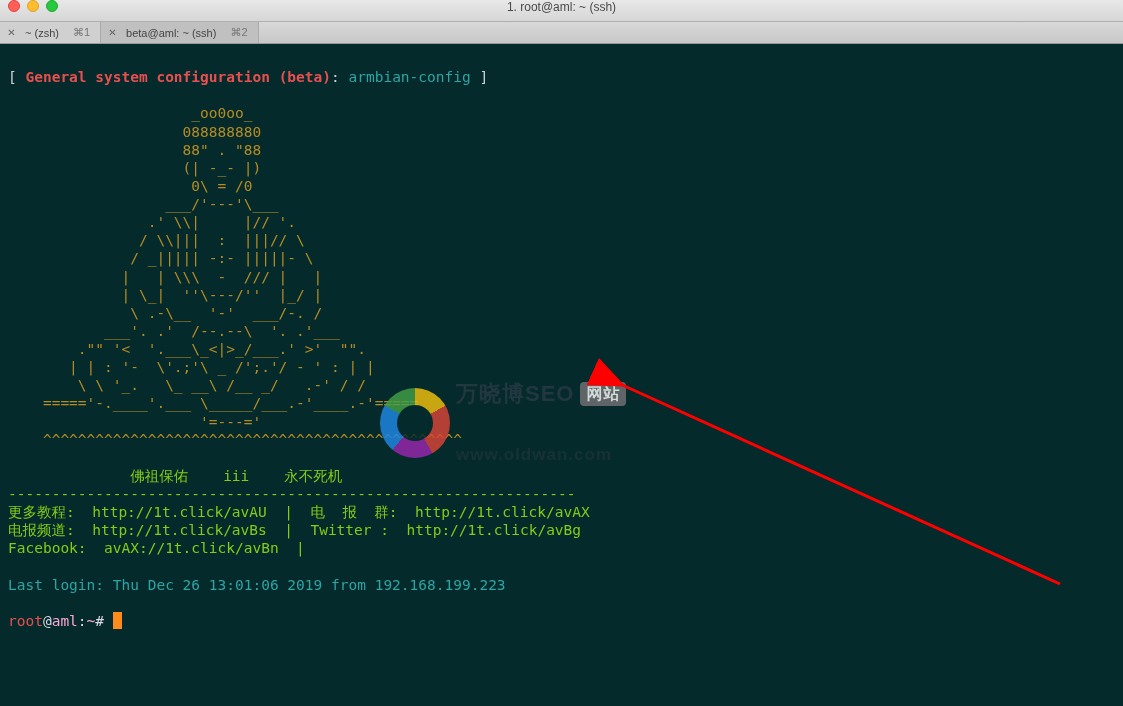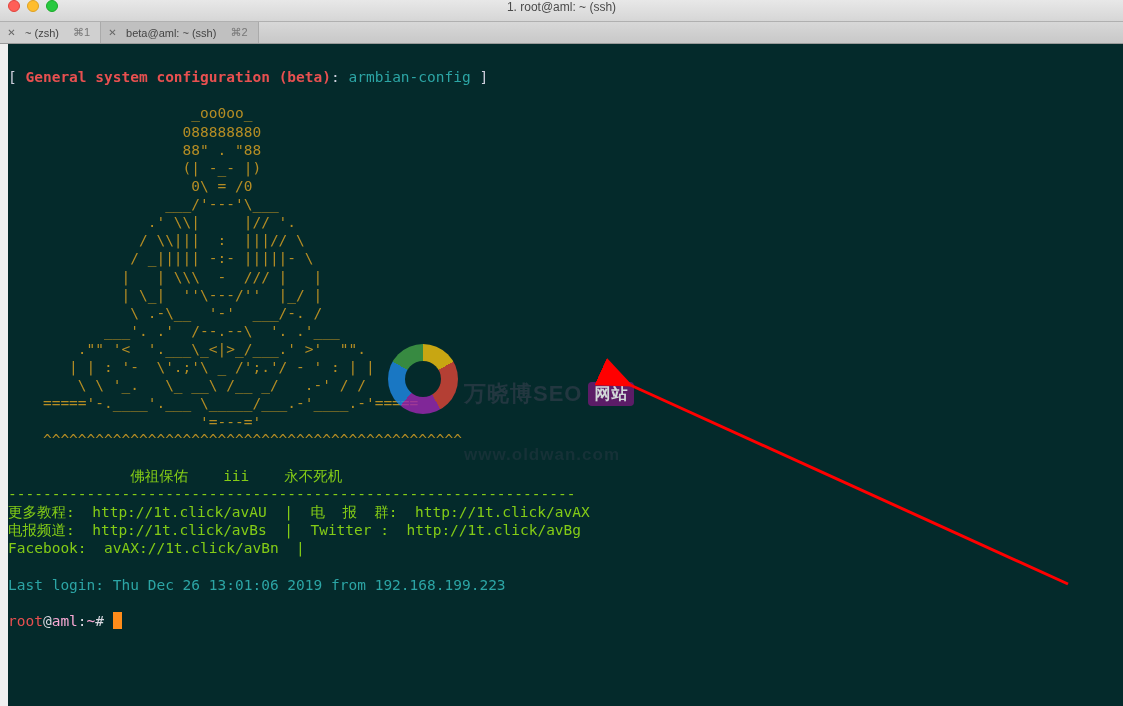--- a/index.html
+++ b/index.html
@@ -56,29 +56,28 @@
     width: 11px; height: 11px;
     display: flex; align-items: center; justify-content: center;
     color: #666; font-size: 10px; line-height: 1;
   }
   .tab .shortcut { color: #777; margin-left: 6px; }
   .tab.inactive { background: #d0d0d0; }
   .tab.active { background: #c0c0c0; }
   .terminal {
     background: #042A2B;
     height: calc(706px - 44px);
-    padding: 6px 8px 8px 0;
+    padding: 6px 8px 8px 8px;
     font-family: "Menlo", "Consolas", monospace;
     font-size: 14.5px;
     line-height: 1.25;
     white-space: pre;
     overflow: hidden;
     position: relative;
     color: #b8b8c8;
-    margin-left: 8px;
   }
   .cfg-bracket { color: #cfd0de; }
   .cfg-red { color: #e85050; font-weight: bold; }
   .cfg-cyan { color: #2ca5a5; }
   .ascii-art { color: #b58d24; }
   .gold { color: #84cc16; }
   .cyan { color: #2ca5a5; }
   .prompt-root { color: #e85050; font-weight: normal; }
   .prompt-host { color: #f9a8d4; font-weight: normal; }
   .prompt-white { color: #d8d8e0; }
@@ -87,20 +86,21 @@
     width: 9px; height: 17px;
     background: #ff8c1a;
     vertical-align: text-bottom;
   }
   .watermark {
     position: absolute;
     left: 380px; top: 300px;
     pointer-events: none;
     opacity: 0.82;
     display: flex;
+    align-items: center;
     gap: 6px;
   }
   .watermark-logo {
     width: 70px; height: 70px; border-radius: 50%;
     background: conic-gradient(#f4c20d 0deg 60deg, #db4437 60deg 150deg, #9c27b0 150deg 220deg, #1e88e5 220deg 300deg, #43a047 300deg 360deg);
     position: relative;
   }
   .watermark-logo::after {
     content: "";
     position: absolute;
@@ -108,21 +108,21 @@
     width: 36px; height: 36px; border-radius: 50%;
     background: #042A2B;
   }
   .watermark-text {
     font-family: "Arial", sans-serif;
     color: #2a3a45;
     font-weight: bold;
   }
   .wm-line1 { font-size: 22px; letter-spacing: 1px; display:flex; align-items:center; gap:6px;}
   .wm-badge {
-    background: #701a75; color: #fff;
+    background: #737373; color: #fff;
     font-size: 16px; padding: 2px 6px; border-radius: 4px;
     font-weight: bold;
   }
   .wm-line2 { font-size: 17px; color: #2a3a45; opacity:0.6; letter-spacing:1px;}
   .arrow-overlay {
     position: absolute;
     left: 0; top: 0;
     pointer-events: none;
   }
 </style>

